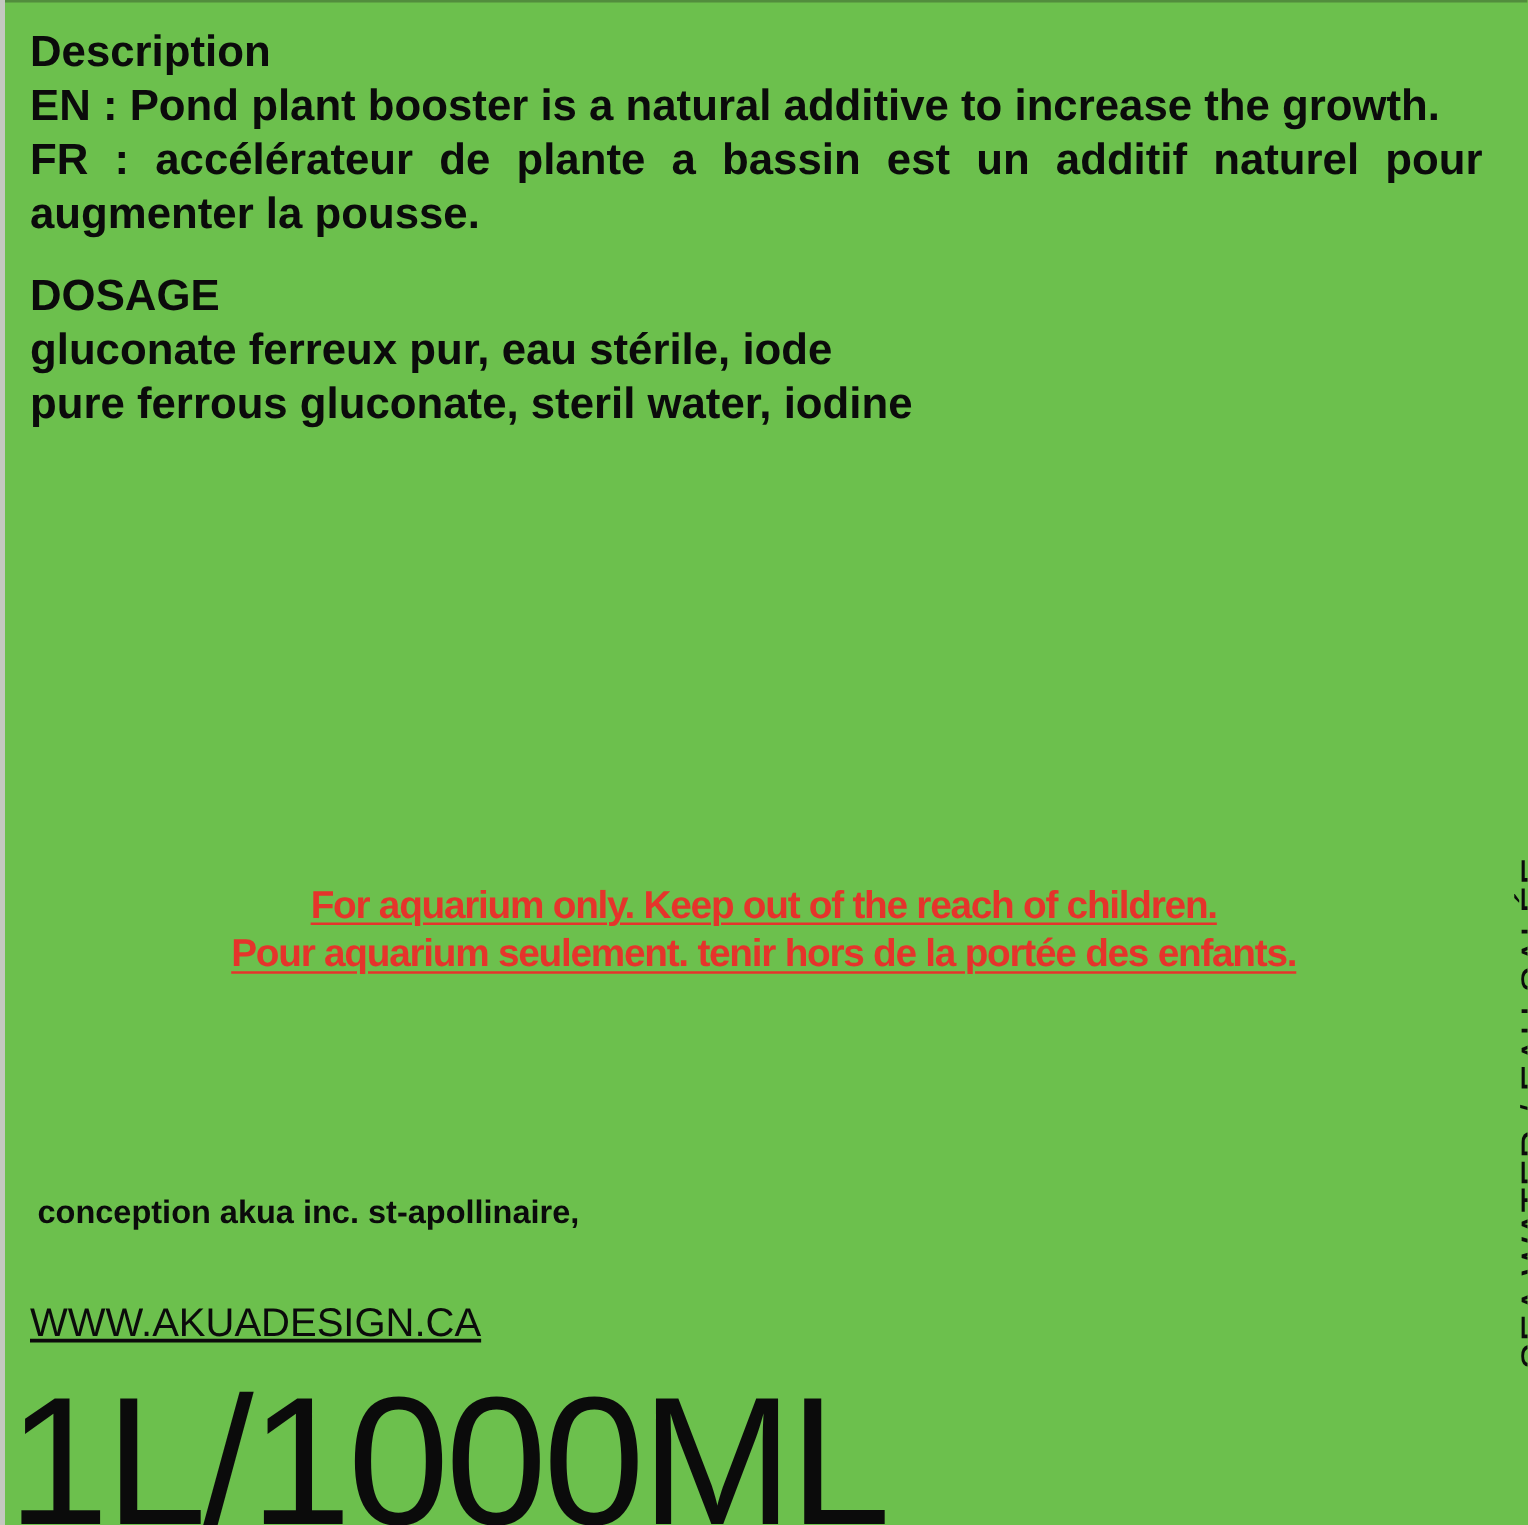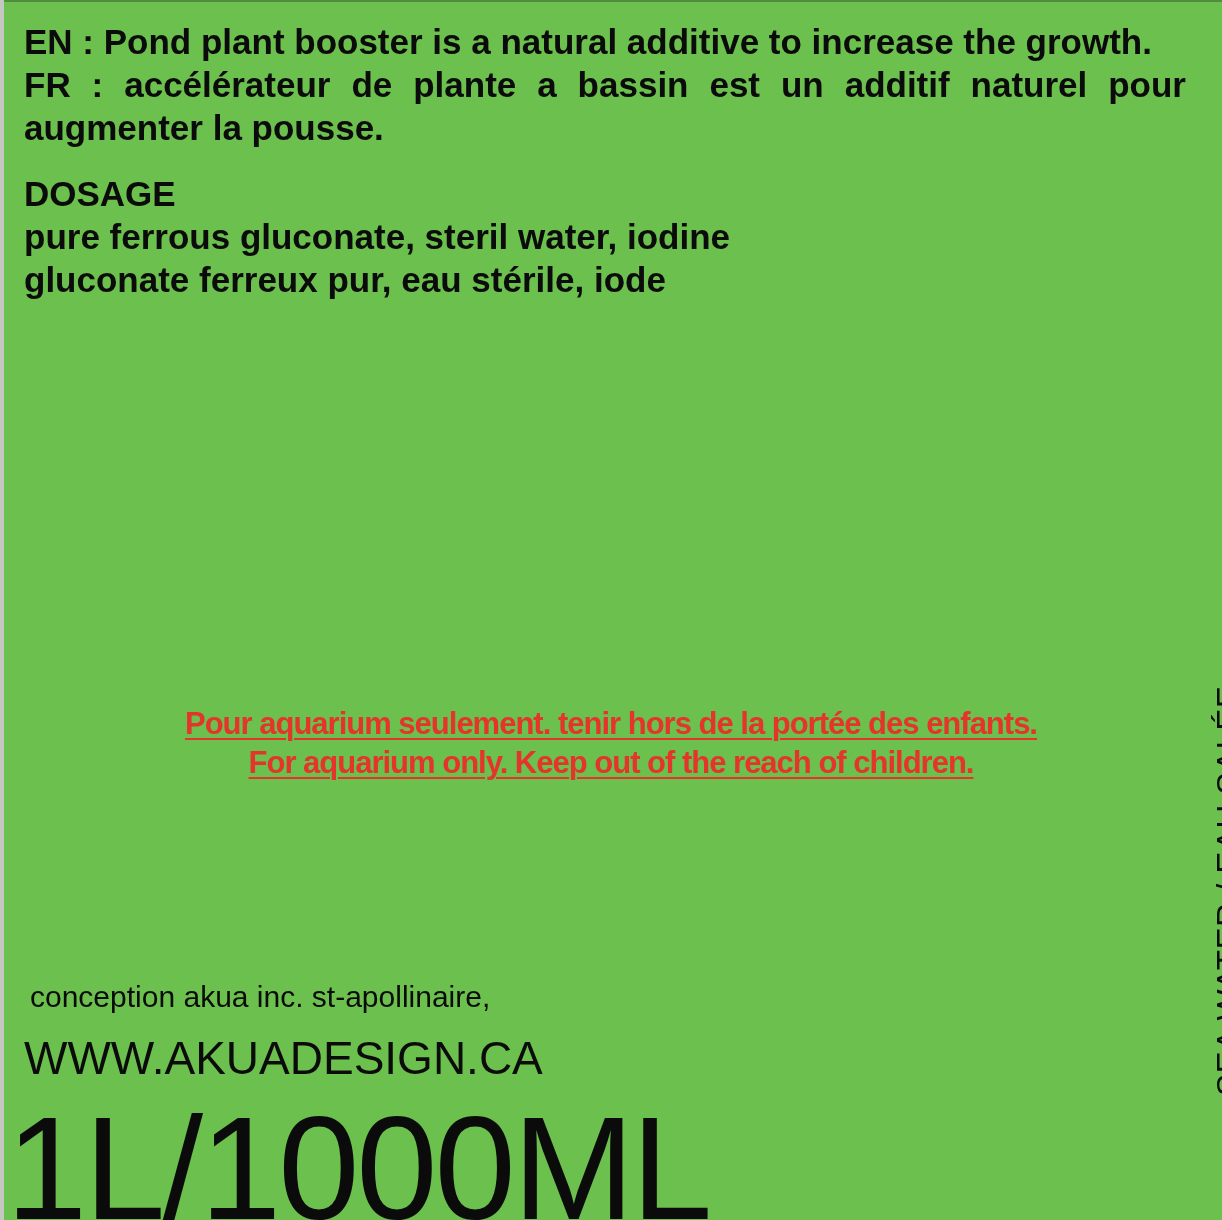--- a/index.html
+++ b/index.html
@@ -59,62 +59,63 @@
     transform-origin: top left;
     font-size: 33px;
     line-height: 41px;
     font-weight: normal;
     white-space: pre;
     letter-spacing: 0.5px;
   }
   .manufacturer {
     position: absolute;
     left: 30px; top: 950px;
-    font-size: 30px;
+    font-size: 26px;
     line-height: 38px;
-    font-weight: normal;
-    margin-top: 28px;
+    font-weight: bold;
   }
   .website {
     position: absolute;
     left: 24px; top: 1030px;
-    font-size: 46px;
+    font-size: 32px;
     line-height: 56px;
     font-weight: normal;
+    text-decoration: underline;
   }
   .volume {
     position: absolute;
     left: 6px; top: 1096px;
     font-size: 146px;
     line-height: 1;
     letter-spacing: -3px;
     font-weight: normal;
   }
 </style>
 </head>
 <body style="--bg: #6cc04d; --ink: #0b0b0b; --warn: #e5342b;">
 
 <div class="edge-top"></div>
 <div class="edge-left"></div>
 
 <div class="content">
+  <div class="heading">Description</div>
   <div class="para">EN : Pond plant booster is a natural additive to increase the growth.</div>
   <div class="para">FR : accélérateur de plante a bassin est un additif naturel pour augmenter la pousse.</div>
 
   <div class="section-gap"></div>
 
   <div class="heading">DOSAGE</div>
 
+  <div class="heading">gluconate ferreux pur, eau stérile, iode</div>
   <div class="heading">pure ferrous gluconate, steril water, iodine</div>
-  <div class="heading">gluconate ferreux pur, eau stérile, iode</div>
 </div>
 
 <div class="warning">
+  <div class="warn-line">For aquarium only. Keep out of the reach of children.</div>
   <div class="warn-line">Pour aquarium seulement. tenir hors de la portée des enfants.</div>
-  <div class="warn-line">For aquarium only. Keep out of the reach of children.</div>
 </div>
 
 <div class="vertical-box">
   <div class="vertical-inner">
     <div>SEA WATER / EAU SALÉE</div>
     
   </div>
 </div>
 
 <div class="manufacturer">

